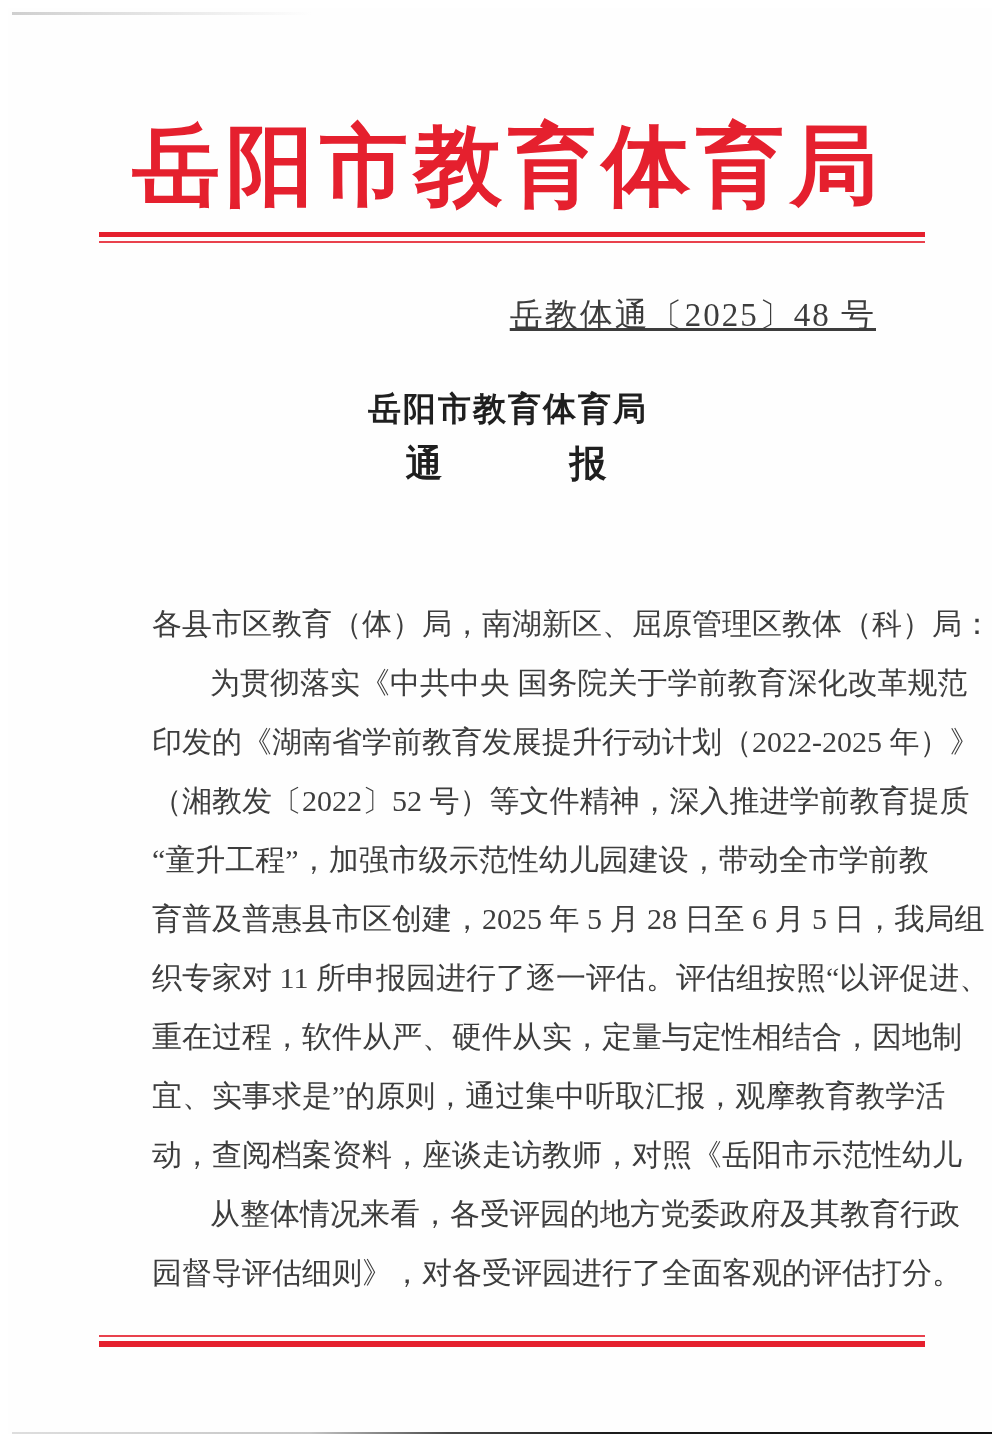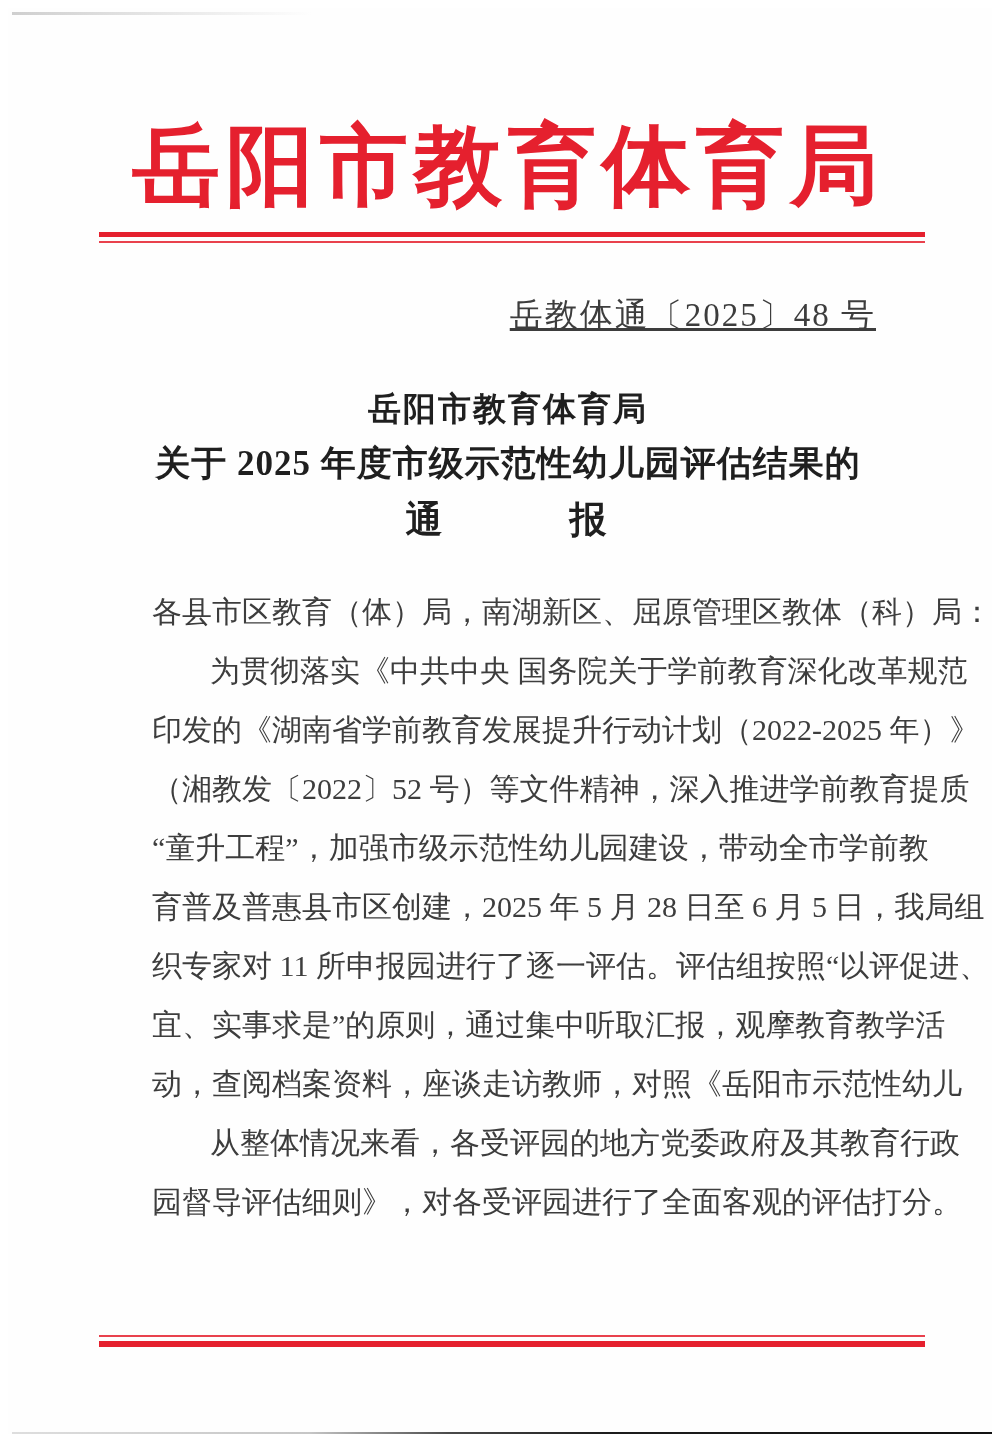--- a/index.html
+++ b/index.html
@@ -76,21 +76,21 @@
     color: var(--title_black);
     font-weight: bold;
   }
   .doc-title .t1 { font-size: 33px; line-height: 50px; letter-spacing: 2px; }
   .doc-title .t2 { font-size: 35px; line-height: 52px; letter-spacing: 1px; }
   .doc-title .t3 { font-size: 37px; line-height: 52px; letter-spacing: 4px; }
 
   
   .body-text {
     position: absolute;
-    top: 568px;
+    top: 580px;
     left: 136px;
     width: 740px;
     font-size: 30px;
     line-height: 55px;
     color: var(--body_gray);
   }
   .body-line {
     text-align: justify;
     text-align-last: justify;
     white-space: nowrap;
@@ -106,32 +106,32 @@
 
   <div class="letterhead">岳阳市教育体育局</div>
 
   <div class="rule rule-top-thick"></div>
   <div class="rule rule-top-thin"></div>
 
   <div class="doc-number">岳教体通〔2025〕48 号</div>
 
   <div class="doc-title">
     <div class="t1">岳阳市教育体育局</div>
-    <div class="t2">关于 2025 年度市级示范性幼儿园评估结果的</div>
     <div class="t3">通　　　报</div>
   </div>
 
   <div class="body-text">
     <div class="body-line">各县市区教育（体）局，南湖新区、屈原管理区教体（科）局：</div>
     <div class="body-line indent">为贯彻落实《中共中央 国务院关于学前教育深化改革规范</div>
     <div class="body-line">印发的《湖南省学前教育发展提升行动计划（2022-2025 年）》</div>
     <div class="body-line">（湘教发〔2022〕52 号）等文件精神，深入推进学前教育提质</div>
     <div class="body-line">“童升工程”，加强市级示范性幼儿园建设，带动全市学前教</div>
     <div class="body-line">育普及普惠县市区创建，2025 年 5 月 28 日至 6 月 5 日，我局组</div>
     <div class="body-line">织专家对 11 所申报园进行了逐一评估。评估组按照“以评促进、</div>
+    <div class="body-line">重在过程，软件从严、硬件从实，定量与定性相结合，因地制</div>
     <div class="body-line">宜、实事求是”的原则，通过集中听取汇报，观摩教育教学活</div>
     <div class="body-line">动，查阅档案资料，座谈走访教师，对照《岳阳市示范性幼儿</div>
     <div class="body-line indent">从整体情况来看，各受评园的地方党委政府及其教育行政</div>
     <div class="body-line">园督导评估细则》，对各受评园进行了全面客观的评估打分。</div>
   </div>
 
   <div class="rule rule-bottom-thin"></div>
   <div class="rule rule-bottom-thick"></div>
 
   <div class="artifact-bottom"></div>

